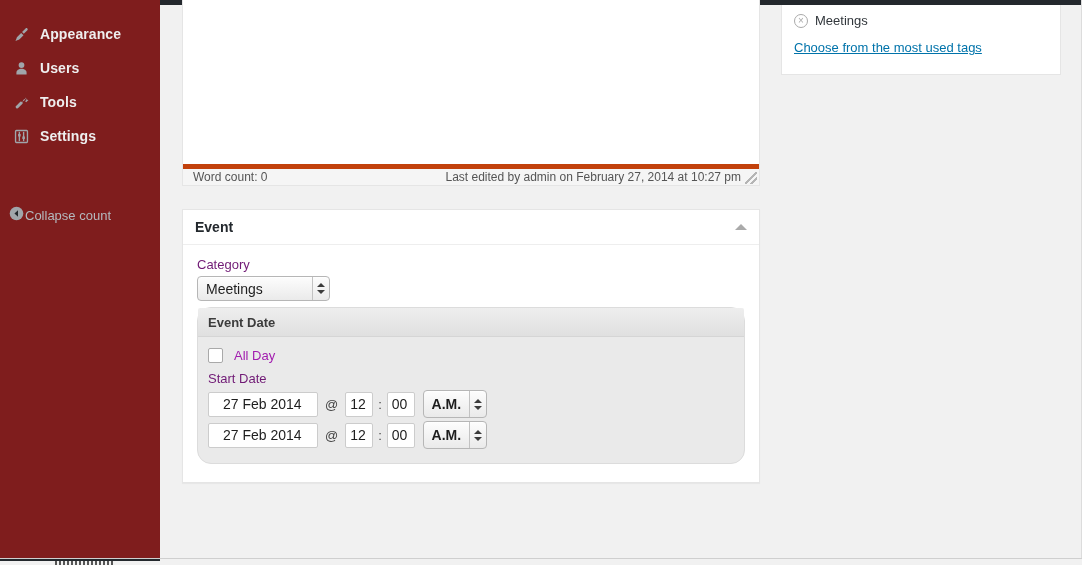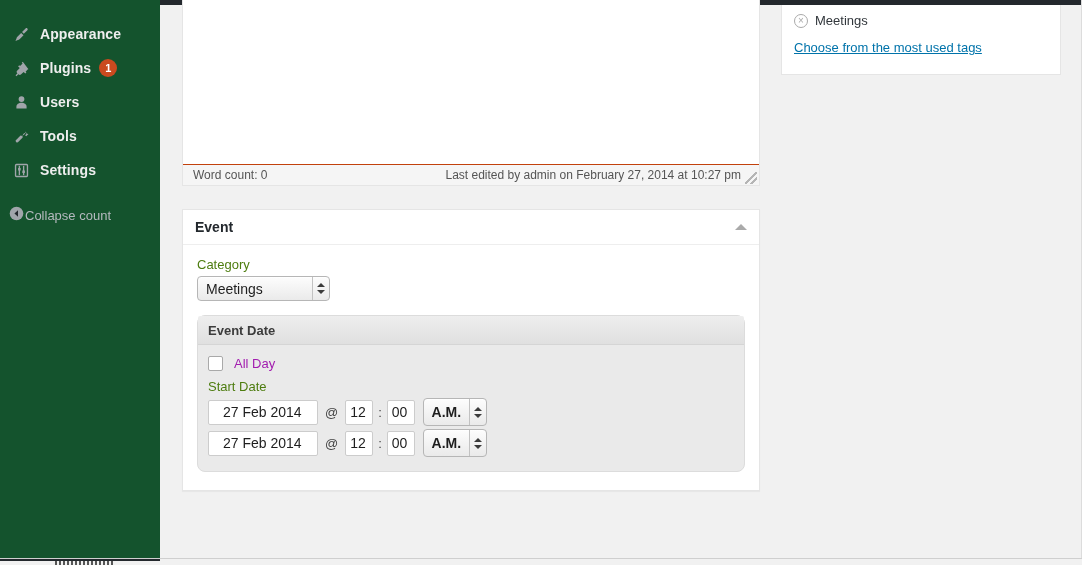--- a/index.html
+++ b/index.html
@@ -16,21 +16,21 @@
 
   
   .adminbar-sliver {
     position: absolute; left: 0; top: 0; width: 1082px; height: 5px;
     background: #23282d;
   }
 
   
   .sidebar {
     position: absolute; left: 0; top: 0; width: 160px; height: 558px;
-    background: #14532d;
+    background: #7f1d1d;
   }
   .menu-item {
     position: relative;
     display: flex; align-items: center;
     height: 34px;
     padding-left: 8px;
     color: #eee;
     font-size: 14px;
     cursor: pointer;
   }
@@ -65,21 +65,21 @@
   .editor-box {
     position: absolute; left: 182px; top: 0; width: 578px; height: 186px;
     background: #fff;
     border: 1px solid #e5e5e5;
     border-top: none;
   }
   .editor-canvas { height: 164px; background: #fff; }
   .editor-footer {
     position: relative;
     height: 21px;
-    border-top: 1px solid #c2410c;
+    border-top: 5px solid #c2410c;
     background: #f5f5f5;
     display: flex; align-items: center;
     font-size: 12px; color: #555;
   }
   .wordcount { position: absolute; left: 10px; }
   .lastedited { position: absolute; right: 18px; }
   .resize-grip {
     position: absolute; right: 2px; bottom: 1px;
     width: 12px; height: 12px;
     background:
@@ -109,21 +109,21 @@
     width: 0; height: 0;
     border-left: 6px solid transparent;
     border-right: 6px solid transparent;
     border-bottom: 6px solid #aaa;
     cursor: pointer;
   }
   .metabox-body { padding: 12px 14px 18px 14px; }
 
   .field-label {
     display: block;
-    font-size: 13px; color: #4d7c0f;
+    font-size: 13px; color: #701a75;
     margin-bottom: 4px;
   }
 
   
   .wp-select {
     position: relative;
     display: inline-flex; align-items: center;
     height: 25px;
     background: linear-gradient(#fdfdfd, #eaeaea);
     border: 1px solid #b6b6b6;
@@ -155,23 +155,23 @@
     width: 0; height: 0;
     border-left: 4px solid transparent;
     border-right: 4px solid transparent;
     border-top: 4px solid #3c3c3c;
   }
   #category-select { width: 133px; }
   #category-select .sel-text { width: 116px; }
 
   
   .eventdate-panel {
-    margin-top: 14px;
+    margin-top: 6px;
     border: 1px solid #dcdcdc;
-    border-radius: 8px;
+    border-radius: 14px;
     background: #eaeaea;
   }
   .eventdate-header {
     height: 29px;
     display: flex; align-items: center;
     padding: 0 10px;
     background: linear-gradient(#eeeeee, #e0e0e0);
     border-bottom: 1px solid #d5d5d5;
     border-radius: 2px 2px 0 0;
     font-size: 13px; font-weight: bold; color: #3c3c3c;
@@ -276,29 +276,20 @@
     <div class="menu-item" style="top:0;margin-top:17px;">
       <span class="mi-icon">
         <svg width="17" height="17" viewBox="0 0 20 20" fill="currentColor">
           <path d="M16.9 2.8c-.6-.6-1.5-.6-2.1 0l-4.2 4.2 2.1 2.1 4.2-4.2c.6-.6.6-1.5 0-2.1z"></path>
           <path d="M9.6 8.1L4.9 12.8c-.5.5-.8 1.2-.8 1.9l-1.2 2.9 2.9-1.2c.7 0 1.4-.3 1.9-.8l4.7-4.7-2.8-2.8z"></path>
         </svg>
       </span>
       <span class="mi-label">Appearance</span>
     </div>
 
-    <div class="menu-item">
-      <span class="mi-icon">
-        <svg width="17" height="17" viewBox="0 0 20 20" fill="currentColor">
-          <path d="M11.5 2l-1.2 1.2 1 1-3 3-1-1L6 7.5l2 2-3.2 3.2c-.7.7-.7 1.8 0 2.5l.5.5L3 18l1 1 2.3-2.3.5.5c.7.7 1.8.7 2.5 0L12.5 14l2 2 1.3-1.3-1-1 3-3 1 1L18 10.5 11.5 2z"></path>
-        </svg>
-      </span>
-      <span class="mi-label">Plugins</span>
-      <span class="badge">1</span>
-    </div>
 
     <div class="menu-item">
       <span class="mi-icon">
         <svg width="17" height="17" viewBox="0 0 20 20" fill="currentColor">
           <circle cx="10" cy="6" r="3.4"></circle>
           <path d="M10 10.4c-3.3 0-6 2-6 4.5V17h12v-2.1c0-2.5-2.7-4.5-6-4.5z"></path>
         </svg>
       </span>
       <span class="mi-label">Users</span>
     </div>

